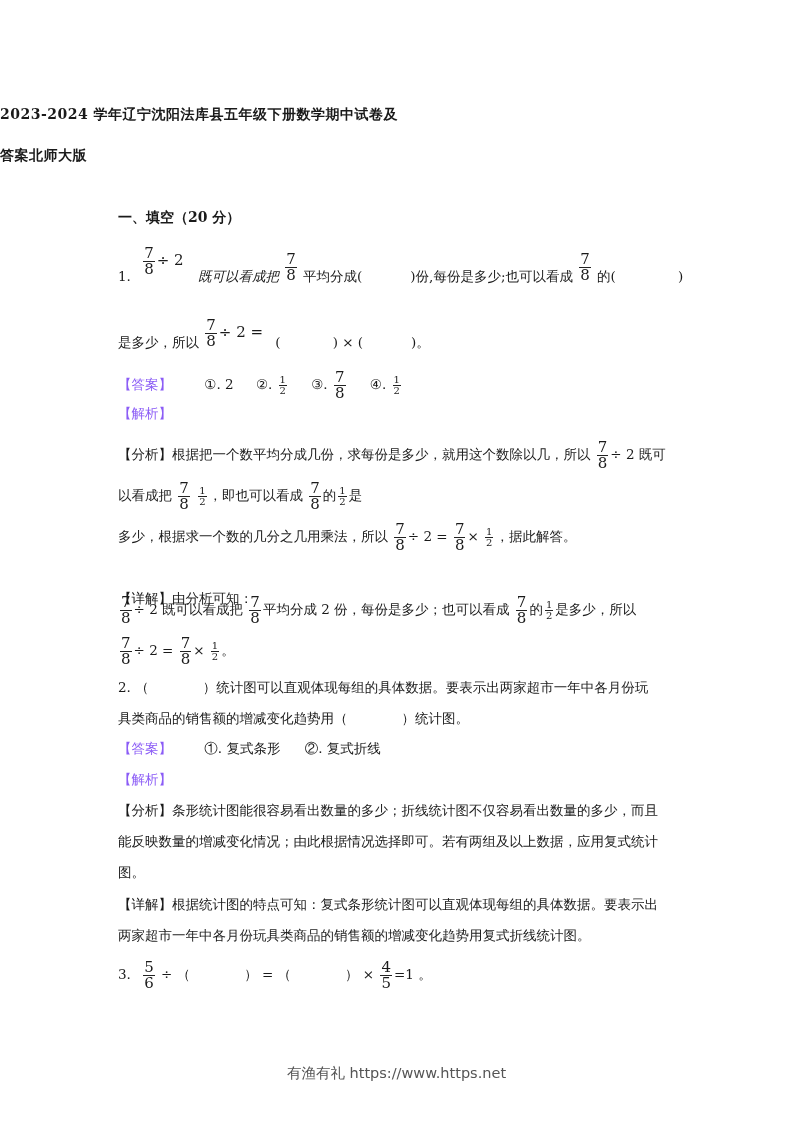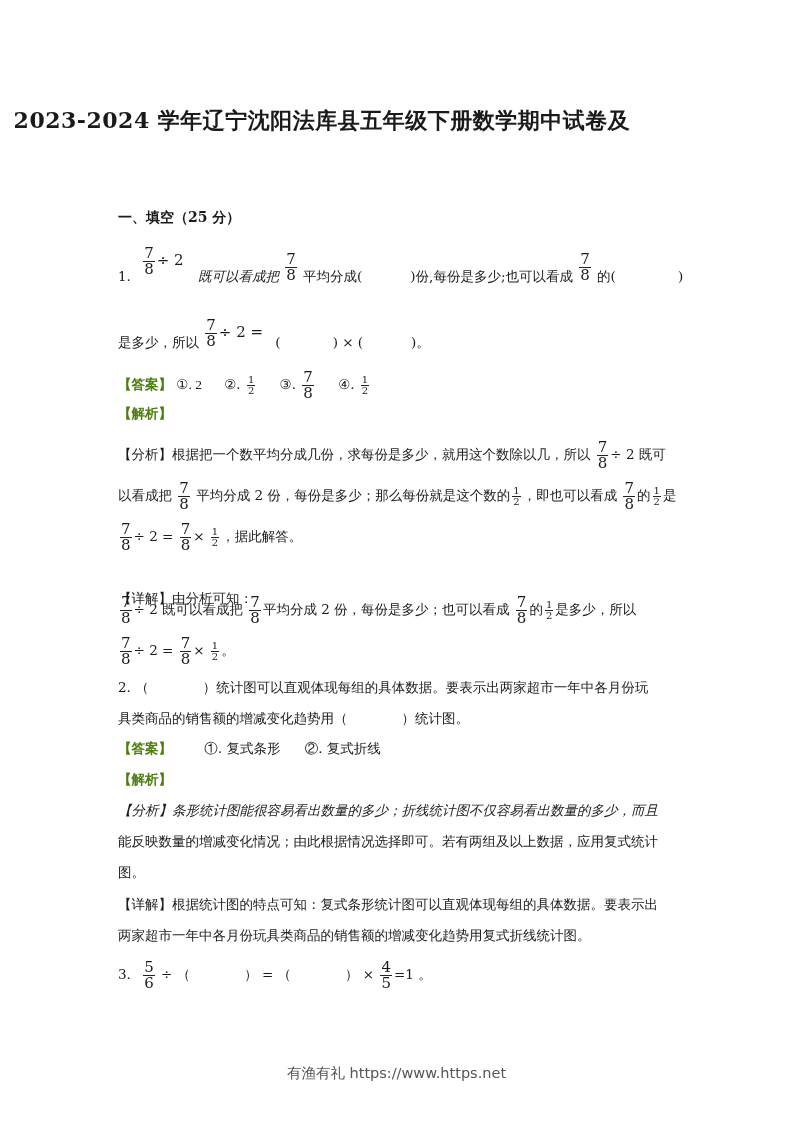--- a/index.html
+++ b/index.html
@@ -1,45 +1,46 @@
 <!DOCTYPE html>
 <html><head>
 <meta charset="utf-8">
 <style>
   html, body { margin: 0; padding: 0; background: #ffffff; }
   body { width: 793px; height: 1122px; position: relative; overflow: hidden;
          font-family: "DejaVu Serif", "Liberation Serif", serif; color: #1a1a1a; }
   .page { position: absolute; left: 0; top: 0; width: 793px; height: 1122px; }
-  .title { position: absolute; left: 0; width: 644px; text-align: center;
-           font-weight: bold; font-size: 22px; letter-spacing: 0.5px; }
+  .title { position: absolute; left: 0; width: 644px; text-align: left;
+           font-weight: bold; font-size: 14px; letter-spacing: 0.5px; }
   .title.l1 { top: 106px; }
   .title.l2 { top: 147px; }
   .line { position: absolute; left: 118px; font-size: 13.5px; white-space: nowrap; line-height: 20px; }
   .section-head { font-weight: bold; font-size: 14px; }
-  .tag { color: #4d7c0f; font-weight: bold; }
+  .tag { color: #8b5cf6; }
   .tag-b { color: #1a1a1a; }
   .frac { display: inline-flex; flex-direction: column; align-items: center;
           vertical-align: middle; font-size: 15px; line-height: 15px; margin: 0 2px; }
   .frac .num { border-bottom: 1px solid #222; padding: 0 1px; }
   .frac .den { }
   .frac.small { font-size: 10px; line-height: 10px; }
   .frac.small .num { border-bottom: 1px solid #222; }
   .raised { position: relative; top: -16px; }
   .gap { display: inline-block; }
   .footer { position: absolute; top: 1064px; left: 0; width: 793px; text-align: center;
             font-family: "DejaVu Sans", "Liberation Sans", sans-serif; font-size: 14.5px; color: #555; }
 </style>
 </head>
 <body>
 
 <div class="page">
 
   <div class="title l1">2023-2024 学年辽宁沈阳法库县五年级下册数学期中试卷及</div>
-
-  <div class="line section-head" style="top:207px;">一、填空（25 分）</div>
+  <div class="title l2">答案北师大版</div>
+
+  <div class="line section-head" style="top:207px;">一、填空（20 分）</div>
 
   <div class="line" style="top:262px;">
     <span>1.</span>
     <span class="raised" style="display:inline-block;margin-left:6px;">
       <span class="frac">
           <span class="num">7</span>
           <span class="den">8</span>
         </span><span style="font-size:15px;">÷ 2</span>
     </span>
     <span style="margin-left:10px;font-style:italic;">既可以看成把</span>
@@ -61,21 +62,21 @@
       <span class="frac">
           <span class="num">7</span>
           <span class="den">8</span>
         </span><span style="font-size:15px;">÷ 2 =</span>
     </span>
     <span style="margin-left:8px;">(</span><span class="gap" style="width:52px;"></span><span>) × (</span><span class="gap" style="width:48px;"></span><span>)。</span>
   </div>
 
   <div class="line" style="top:370px;">
     <span class="tag">【答案】</span>
-    <span style="font-family:Liberation Serif, serif;">①. 2</span>
+    <span style="margin-left:28px;">①. 2</span>
     <span style="margin-left:18px;">②.</span>
     <span class="frac small">
         <span class="num">1</span>
         <span class="den">2</span>
       </span>
     <span style="margin-left:18px;">③.</span>
     <span class="frac">
         <span class="num">7</span>
         <span class="den">8</span>
       </span>
@@ -94,33 +95,34 @@
         <span class="num">7</span>
         <span class="den">8</span>
       </span><span>÷ 2 既可</span>
   </div>
   <div class="line" style="top:481px;">
     <span>以看成把</span>
     <span class="frac">
         <span class="num">7</span>
         <span class="den">8</span>
       </span>
-    <span>平均分成 2 份，每份是多少；那么每份就是这个数的</span><span class="frac small">
+    <span class="frac small">
         <span class="num">1</span>
         <span class="den">2</span>
       </span><span>，即也可以看成</span>
     <span class="frac">
         <span class="num">7</span>
         <span class="den">8</span>
       </span><span>的</span><span class="frac small">
         <span class="num">1</span>
         <span class="den">2</span>
       </span><span>是</span>
   </div>
   <div class="line" style="top:522px;">
+    <span>多少，根据求一个数的几分之几用乘法，所以</span>
     <span class="frac">
         <span class="num">7</span>
         <span class="den">8</span>
       </span><span>÷ 2 =</span>
     <span class="frac">
         <span class="num">7</span>
         <span class="den">8</span>
       </span><span>×</span>
     <span class="frac small">
         <span class="num">1</span>
@@ -164,21 +166,21 @@
   </div>
 
   <div class="line" style="top:677px;">2. （　　　　）统计图可以直观体现每组的具体数据。要表示出两家超市一年中各月份玩</div>
   <div class="line" style="top:738px;">
     <span class="tag">【答案】</span>
     <span style="margin-left:28px;">①. 复式条形</span>
     <span style="margin-left:20px;">②. 复式折线</span>
   </div>
   <div class="line" style="top:708px;">具类商品的销售额的增减变化趋势用（　　　　）统计图。</div>
   <div class="line tag" style="top:769px;">【解析】</div>
-  <div class="line" style="top:800px;font-style:italic;">
+  <div class="line" style="top:800px;">
     <span>【分析】</span><span>条形统计图能很容易看出数量的多少；折线统计图不仅容易看出数量的多少，而且</span>
   </div>
   <div class="line" style="top:831px;">能反映数量的增减变化情况；由此根据情况选择即可。若有两组及以上数据，应用复式统计</div>
   <div class="line" style="top:862px;">图。</div>
   <div class="line" style="top:894px;">
     <span>【详解】</span><span>根据统计图的特点可知：复式条形统计图可以直观体现每组的具体数据。要表示出</span>
   </div>
   <div class="line" style="top:925px;">两家超市一年中各月份玩具类商品的销售额的增减变化趋势用复式折线统计图。</div>
 
   <div class="line" style="top:960px;">

